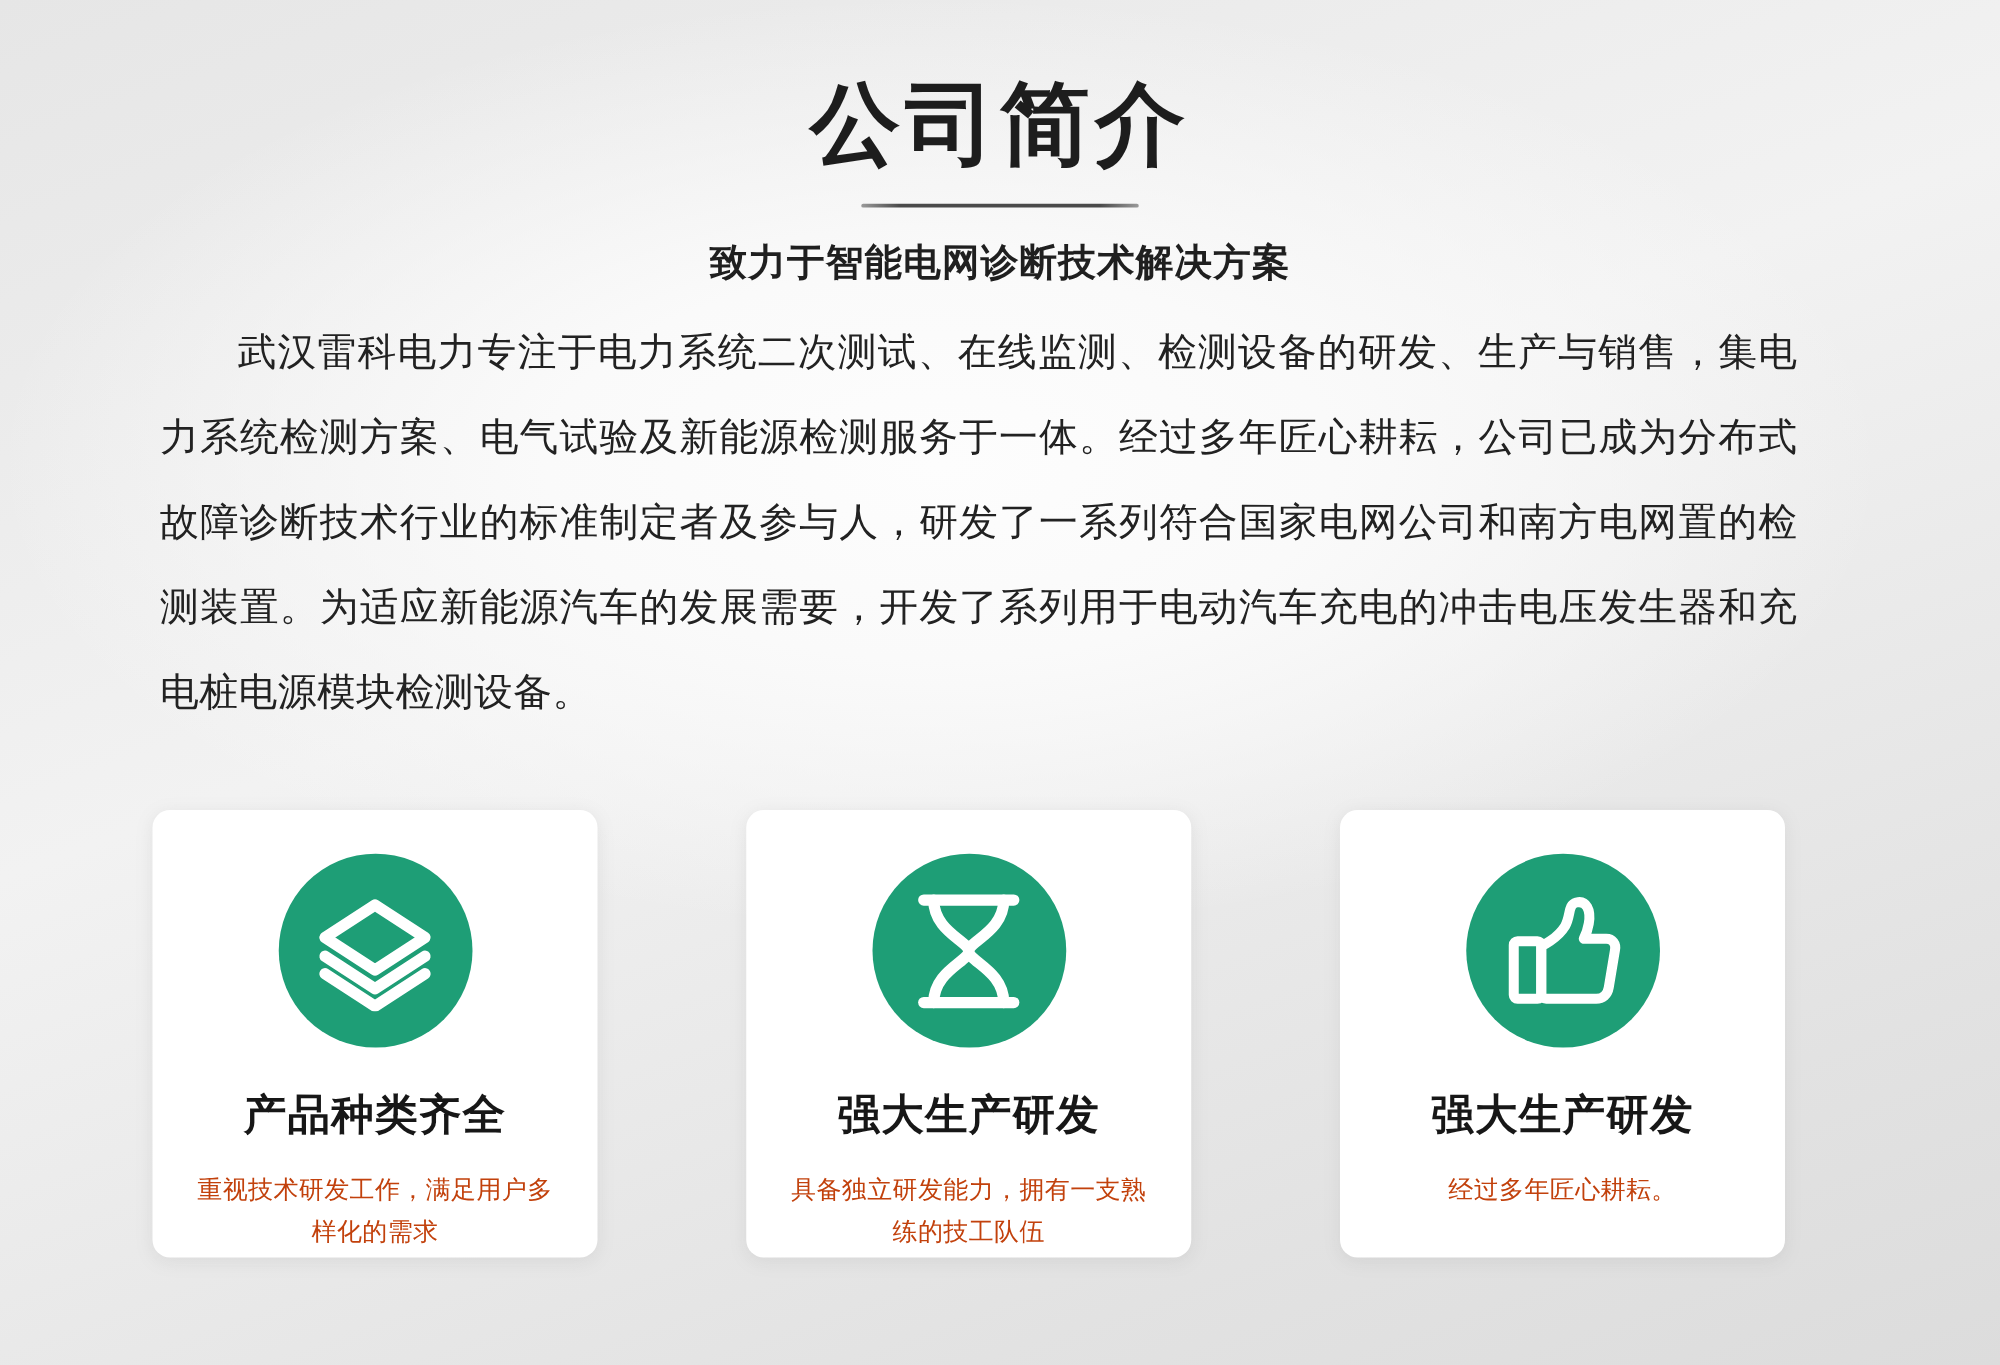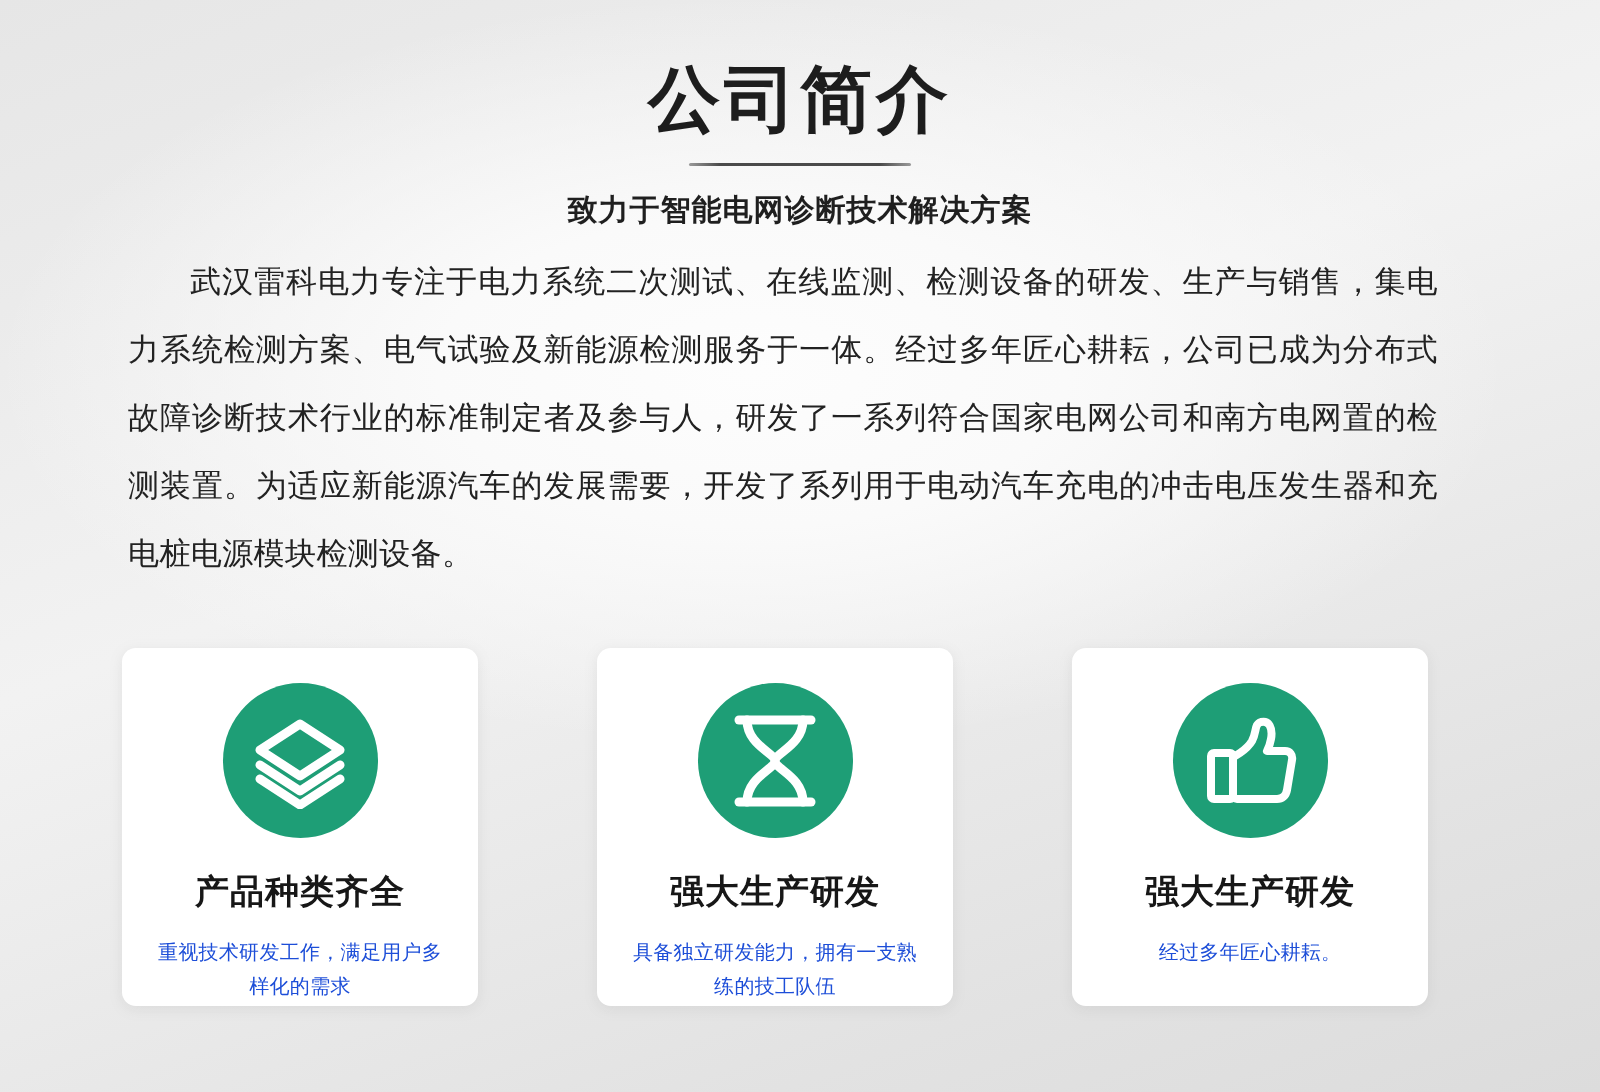--- a/index.html
+++ b/index.html
@@ -119,21 +119,21 @@
     font-weight: bold;
     letter-spacing: 1px;
     color: #171717;
   }
   .card-desc {
     margin: 0 auto;
     padding-top: 20px;
     width: 300px;
     font-size: 20px;
     line-height: 34px;
-    color: #1d4ed8;
+    color: #c2410c;
     letter-spacing: 0.3px;
   }
 </style>
 </head>
 <body>
 
 <div id="page">
 
   <div class="header">
     <h1 class="page-title">公司简介</h1>

